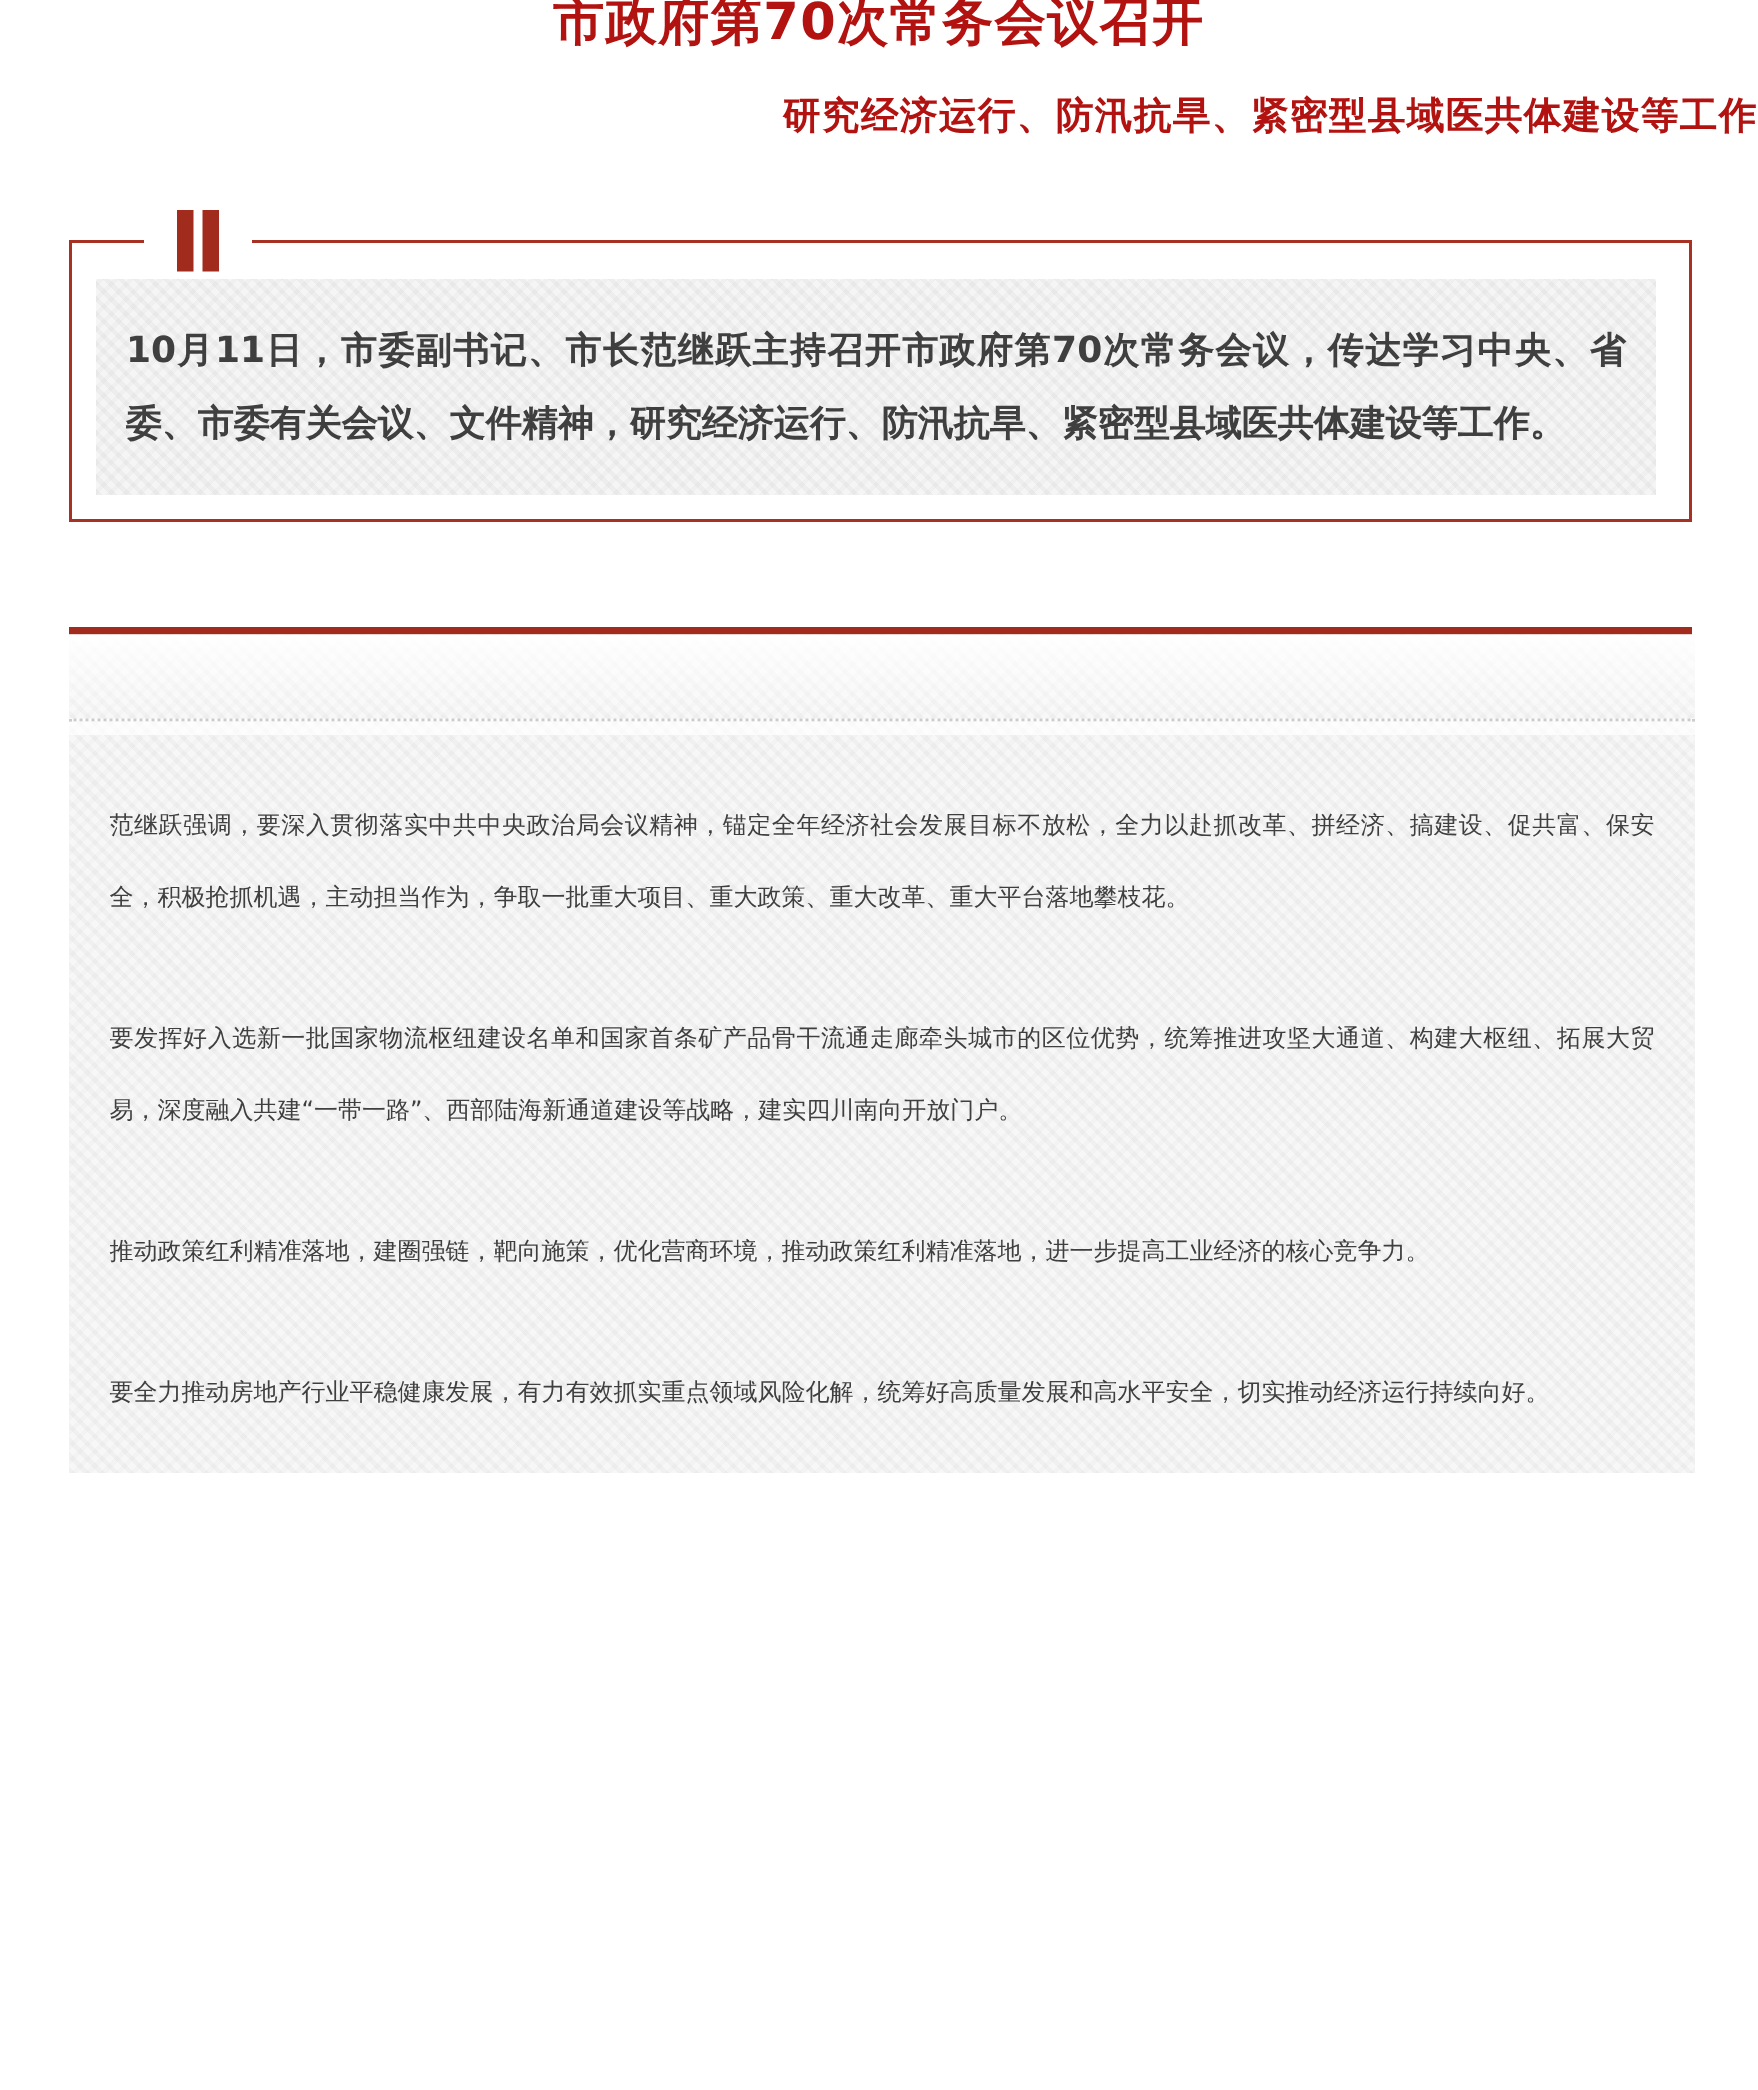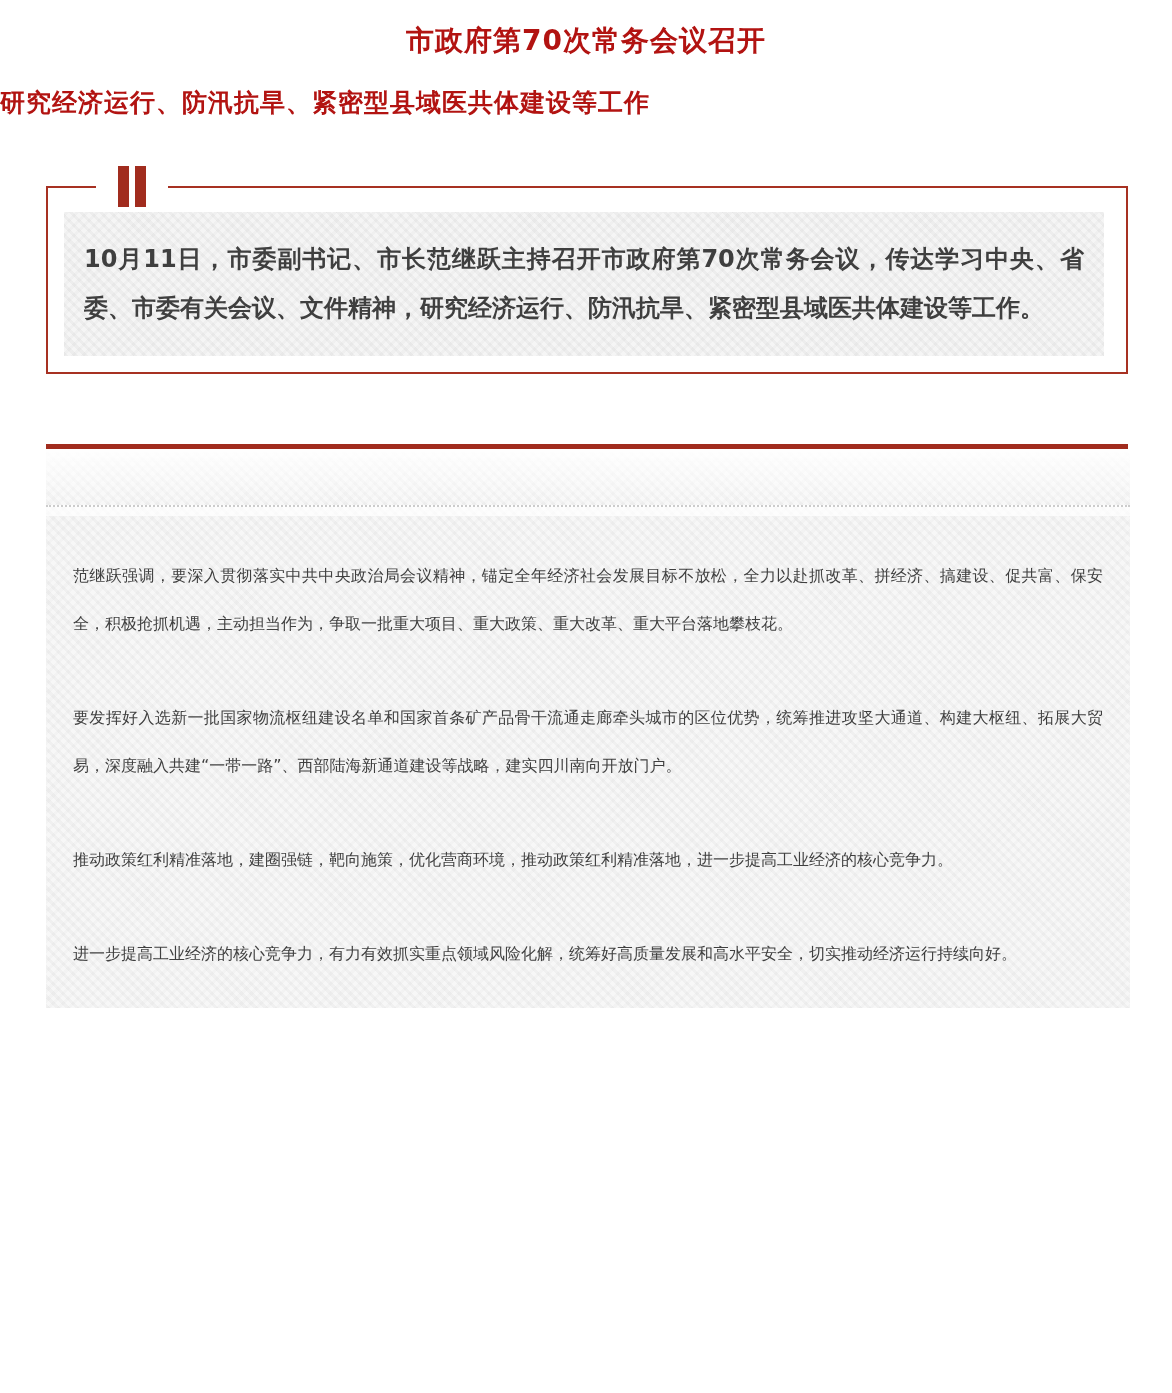--- a/index.html
+++ b/index.html
@@ -9,34 +9,33 @@
     min-height: 1393px;
     margin: 0 auto;
     background: #ffffff;
     font-family: "DejaVu Sans", "Liberation Sans", sans-serif;
     overflow: hidden;
   }
 
   
   .title {
     margin: 0;
-    padding-top: 26px;
-    font-size: 28px;
+    font-size: 34px;
     line-height: 30px;
     font-weight: 700;
     text-align: center;
     color: var(--title-red, #b21311);
     letter-spacing: 1px;
   }
   .subtitle {
     margin: 32px 0 0 0;
     font-size: 25px;
     line-height: 30px;
     font-weight: 700;
-    text-align: left;
+    text-align: right;
     color: var(--title-red, #b21311);
     letter-spacing: 1px;
   }
 
   
   .hatch {
     background-color: #f5f5f5;
     background-image:
       repeating-linear-gradient(45deg,  rgba(110,110,110,0.06) 0 3px, rgba(0,0,0,0) 3px 7px),
       repeating-linear-gradient(-45deg, rgba(110,110,110,0.04) 0 3px, rgba(0,0,0,0) 3px 7px);
@@ -136,17 +135,17 @@
 
   <div class="divider"></div>
 
   <section class="body-section hatch2">
     <div class="body-topstrip"></div>
     <div class="strip-gap"></div>
     <div class="body-content">
       <p class="bp">范继跃强调，要深入贯彻落实中共中央政治局会议精神，锚定全年经济社会发展目标不放松，全力以赴抓改革、拼经济、搞建设、促共富、保安全，积极抢抓机遇，主动担当作为，争取一批重大项目、重大政策、重大改革、重大平台落地攀枝花。</p>
       <p class="bp">要发挥好入选新一批国家物流枢纽建设名单和国家首条矿产品骨干流通走廊牵头城市的区位优势，统筹推进攻坚大通道、构建大枢纽、拓展大贸易，深度融入共建“一带一路”、西部陆海新通道建设等战略，建实四川南向开放门户。</p>
       <p class="bp">推动政策红利精准落地，建圈强链，靶向施策，优化营商环境，推动政策红利精准落地，进一步提高工业经济的核心竞争力。</p>
-      <p class="bp">进一步提高工业经济的核心竞争力，有力有效抓实重点领域风险化解，统筹好高质量发展和高水平安全，切实推动经济运行持续向好。</p>
+      <p class="bp">要全力推动房地产行业平稳健康发展，有力有效抓实重点领域风险化解，统筹好高质量发展和高水平安全，切实推动经济运行持续向好。</p>
     </div>
   </section>
 
 </div>
 
 </body></html>

